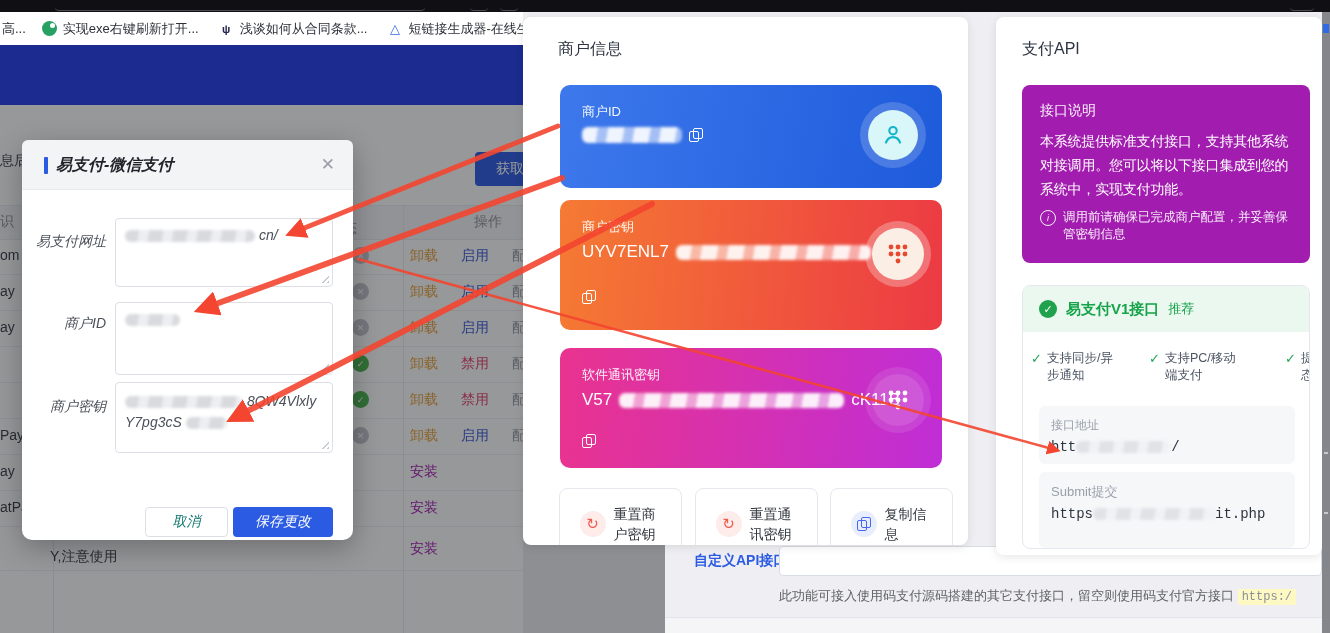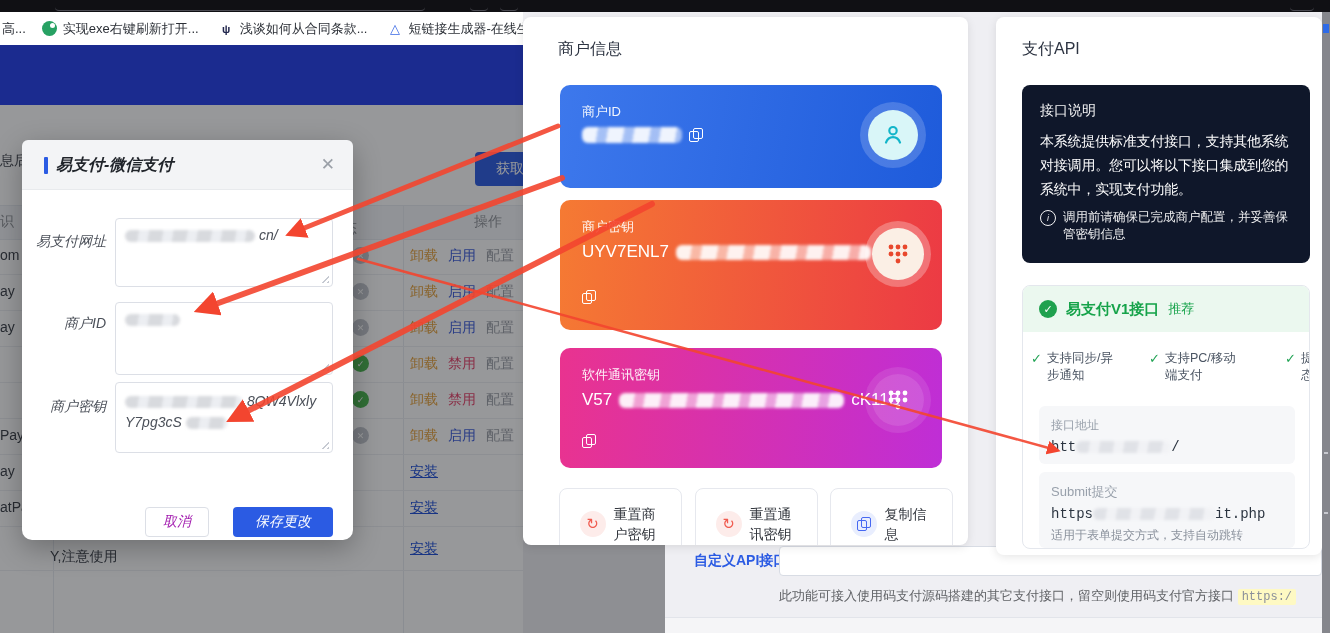--- a/index.html
+++ b/index.html
@@ -29,22 +29,22 @@
   .frag{position:absolute;font-size:14px;color:#3a3f47;white-space:nowrap;}
   .t-head{position:absolute;left:0;top:100px;width:665px;height:33px;background:#f5f7fa;
           border-top:1px solid #e8ebf0;border-bottom:1px solid #e8ebf0;font-size:14px;color:#909399;}
   .t-head span{position:absolute;top:7px;}
   .t-row{position:absolute;left:0;width:665px;height:36px;border-bottom:1px solid #edeff3;font-size:14px;}
   .t-row .name{position:absolute;left:0;top:9px;color:#3a3f47;}
   .st{position:absolute;left:352px;top:9px;width:17px;height:17px;border-radius:50%;color:#fff;
       display:flex;align-items:center;justify-content:center;font-size:9px;font-weight:bold;}
   .st.off{background:#c3c7ce;}
   .st.on{background:#49b64e;}
-  .acts{position:absolute;left:410px;top:9px;display:flex;gap:10px;white-space:nowrap;cursor:pointer;}
-  .a-un{color:#e6a23c;} .a-en{color:#3b5bdb;} .a-cf{color:#9a9ea6;} .a-dis{color:#e6446b;} .a-in{color:#1d4ed8;text-decoration:underline;}
+  .acts{position:absolute;left:410px;top:9px;display:flex;gap:23px;white-space:nowrap;cursor:pointer;}
+  .a-un{color:#e6a23c;} .a-en{color:#3b5bdb;} .a-cf{color:#9a9ea6;} .a-dis{color:#e6446b;} .a-in{color:#a21caf;}
   .colline{position:absolute;top:100px;height:462px;width:1px;background:#e8ebf0;}
   .scrollstrip{position:absolute;left:627px;top:440px;width:20px;height:88px;background:#c1c1c8;}
   .btn-get{position:absolute;left:475px;top:47px;width:70px;height:34px;background:#2b5be3;color:#fff;
            font-size:14px;display:flex;align-items:center;justify-content:center;border-radius:4px;cursor:pointer;}
   .dim{left:0;top:105px;width:665px;height:528px;background:rgba(18,20,26,0.44);}
 
   
   .drawer{left:523px;top:12px;width:807px;height:621px;background:#efeff3;}
   .bform-label{position:absolute;left:694px;top:552px;font-size:14px;font-weight:bold;color:#2b5be3;}
   .bform-input{position:absolute;left:779px;top:546px;width:543px;height:30px;background:#fff;
@@ -71,21 +71,21 @@
   .cpy::before{right:0;top:0;}
   .cpy::after{left:0;bottom:0;}
   .badge-circle{position:absolute;border-radius:50%;display:flex;align-items:center;justify-content:center;}
 
   .rbtn{position:absolute;top:471px;width:121px;height:70px;border:1px solid #e6e8ee;border-radius:8px;
         background:#fff;display:flex;align-items:center;justify-content:center;gap:8px;cursor:pointer;}
   .rbtn .ic{width:26px;height:26px;border-radius:50%;display:flex;align-items:center;justify-content:center;font-size:15px;flex:0 0 auto;}
   .rbtn .tx{width:48px;font-size:14px;line-height:20px;color:#33373e;}
 
   
-  .notice{position:absolute;left:26px;top:68px;width:288px;height:178px;background:#0f172a;border-radius:8px;
+  .notice{position:absolute;left:26px;top:68px;width:288px;height:178px;background:#a21caf;border-radius:8px;
           color:#fff;box-sizing:border-box;padding:17px 18px;}
   .notice .nt{font-size:14px;color:rgba(255,255,255,0.95);}
   .notice .nb{font-size:14px;line-height:24px;margin-top:9px;letter-spacing:-0.2px;}
   .notice .tip{display:flex;gap:7px;margin-top:8px;font-size:12.5px;line-height:17px;color:rgba(255,255,255,0.92);}
   .info-i{width:14px;height:14px;border:1.4px solid rgba(255,255,255,0.95);border-radius:50%;flex:0 0 auto;
           display:inline-flex;align-items:center;justify-content:center;font-size:9px;margin-top:1px;}
   .v1box{position:absolute;left:26px;top:268px;width:288px;height:264px;border:1px solid #e4e7ed;border-radius:8px;
          box-sizing:border-box;overflow:hidden;background:#fff;}
   .v1head{height:46px;background:#ebf8ef;display:flex;align-items:center;gap:9px;padding-left:16px;}
   .v1title{font-size:15px;font-weight:bold;color:#16a34a;}
@@ -109,21 +109,21 @@
   .m-title{position:absolute;left:34px;top:15px;font-size:16px;font-weight:bold;color:#1f2329;}
   .m-close{position:absolute;right:18px;top:14px;font-size:17px;color:#9ba0a8;cursor:pointer;}
   .m-label{position:absolute;left:0;width:84px;text-align:right;font-size:14px;color:#4a4f58;}
   .m-ta{position:absolute;left:93px;width:218px;border:1px solid #dcdfe6;border-radius:4px;box-sizing:border-box;
         padding:8px 9px;font-size:14px;color:#4a4f58;background:#fff;}
   .grip{position:absolute;right:3px;bottom:3px;width:10px;height:10px;
         clip-path:polygon(100% 0,100% 100%,0 100%);
         background:repeating-linear-gradient(-45deg,#c6cad2 0 1.5px,transparent 1.5px 4px);}
   .m-btn{position:absolute;top:367px;height:30px;border-radius:4px;font-size:14px;display:flex;
          align-items:center;justify-content:center;cursor:pointer;box-sizing:border-box;}
-  .m-btn.cancel{left:123px;width:64px;border:1px solid #dcdfe6;color:#a21caf;background:#fff;}
+  .m-btn.cancel{left:123px;width:83px;border:1px solid #dcdfe6;color:#0f766e;background:#fff;}
   .m-btn.save{left:211px;width:100px;background:#2b5be3;color:#fff;}
 
   .arrows{left:0;top:0;width:1330px;height:633px;pointer-events:none;}
 </style>
 </head>
 <body>
 
 <div class="scene">
 
   <div class="abs chrome-top">
@@ -376,21 +376,20 @@
         <div class="av">
           <span>htt</span><span class="mask on-gray" style="width:95px;height:12px;"></span><span>/</span>
         </div>
       </div>
 
       <div class="apibox" style="top:186px;height:76px;">
         <div class="al" style="font-size:13px;">Submit提交</div>
         <div class="av">
           <span>https</span><span class="mask on-gray" style="width:122px;height:12px;"></span><span>it.php</span>
         </div>
-        <div class="ad">适用于表单提交方式，支持自动跳转</div>
       </div>
     </div>
   </div>
 
   <div class="abs rstrip">
     <div style="position:absolute;left:1px;top:12px;width:6px;height:9px;background:#2e6be8;"></div>
     <div style="position:absolute;left:2px;top:440px;width:4px;height:2px;background:#c8c9cf;"></div>
     <div style="position:absolute;left:2px;top:500px;width:4px;height:2px;background:#c8c9cf;"></div>
   </div>
 

